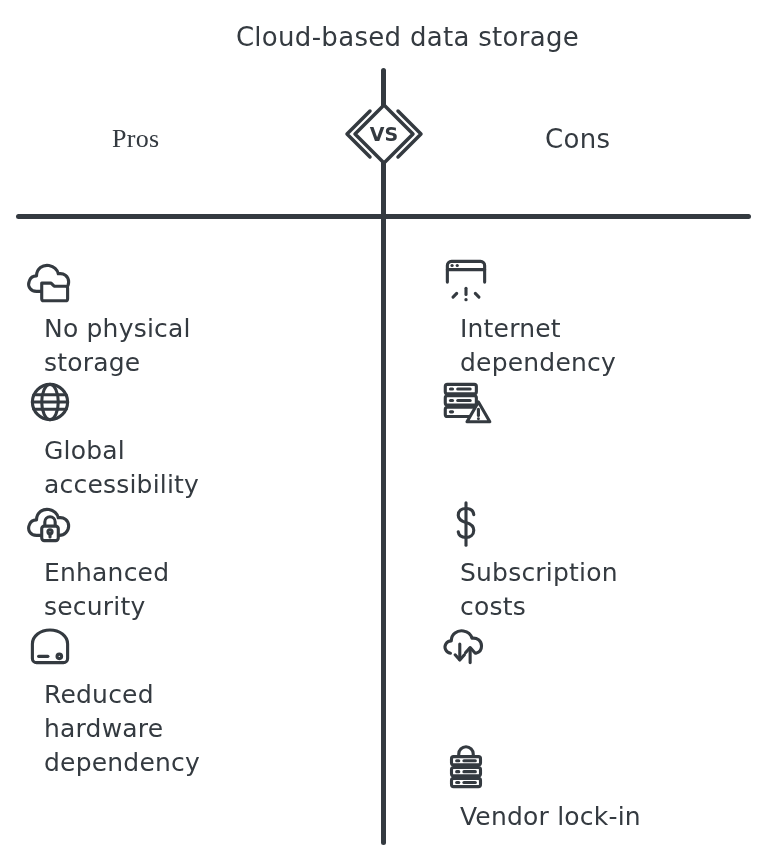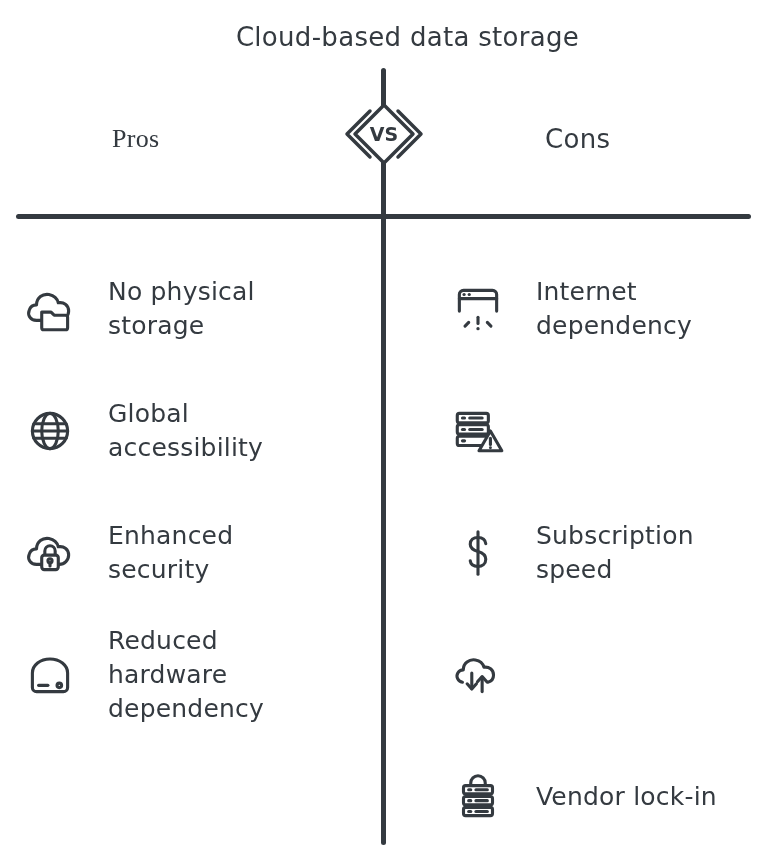--- a/index.html
+++ b/index.html
@@ -19,22 +19,22 @@
   .h-line {
     position:absolute; left:16px; top:214px; width:735px; height:5px;
     background:#343a40; border-radius:3px;
   }
   .col-header { position:absolute; top:124px; font-size:26px; letter-spacing:.3px; }
   .col-header.pros { left:112px;font-family:Liberation Serif, serif; }
   .col-header.cons { left:545px; }
   .vs-badge { position:absolute; left:336px; top:96px; width:96px; height:76px;text-align:right; }
   .col { position:absolute; top:248px; width:383px; display:flex; flex-direction:column; }
   .col.left  { left:0; }
-  .col.right { left:380px; }
-  .row { height:122px; display:flex; align-items:center; }
+  .col.right { left:368px; }
+  .row { height:122px; display:flex; align-items:flex-start;flex-direction:column; }
   .col.left  .row { padding-left:18px; }
   .col.right .row { padding-left:66px; }
   .icon-box { flex:0 0 64px; width:64px; display:flex; justify-content:center; align-items:center; }
   .label { margin-left:26px; font-size:25px; line-height:34px; max-width:200px; letter-spacing:.2px; }
 </style>
 </head>
 <body>
 
 <div class="title">Cloud-based data storage</div>
 
@@ -157,21 +157,21 @@
 
   <div class="row">
     <span class="icon-box">
       <svg viewBox="0 0 56 56" width="58" height="58" aria-hidden="true">
         <g stroke="#343a40" stroke-width="3" fill="none" stroke-linecap="round" stroke-linejoin="round">
           <line x1="28" y1="7.5" x2="28" y2="48.5"></line>
           <path d="M35.5 19 C 35 14.5 31.5 13 28 13 C 23.5 13 20.5 15.5 20.5 19.5 C 20.5 24 24.5 25.5 28 26.5 C 31.5 27.5 35.5 29.5 35.5 34 C 35.5 38.5 32 41 28 41 C 24.5 41 21 39.5 20.5 35.5"></path>
         </g>
       </svg>
     </span>
-    <span class="label">Subscription speed</span>
+    <span class="label">Subscription costs</span>
   </div>
 
   <div class="row">
     <span class="icon-box">
       <svg viewBox="0 0 56 56" width="58" height="58" aria-hidden="true">
         <g stroke="#343a40" stroke-width="3" fill="none" stroke-linecap="round" stroke-linejoin="round">
           <path d="M13 35 C 8.5 34 6.5 29.5 8.5 26 C 9.6 24.1 11.5 23 13.8 23 C 13.8 16.5 19.5 12.5 25.5 13.5 C 30 14.3 32.8 17 33.8 20.5 C 38.5 19.8 43 22.8 43 28 C 43 31.5 40.8 34.2 37.5 35"></path>
           <line x1="22" y1="26" x2="22" y2="41"></line>
           <path d="M17.5 36.5 L22 41.5 L26.5 36.5"></path>
           <line x1="32" y1="44" x2="32" y2="30"></line>

